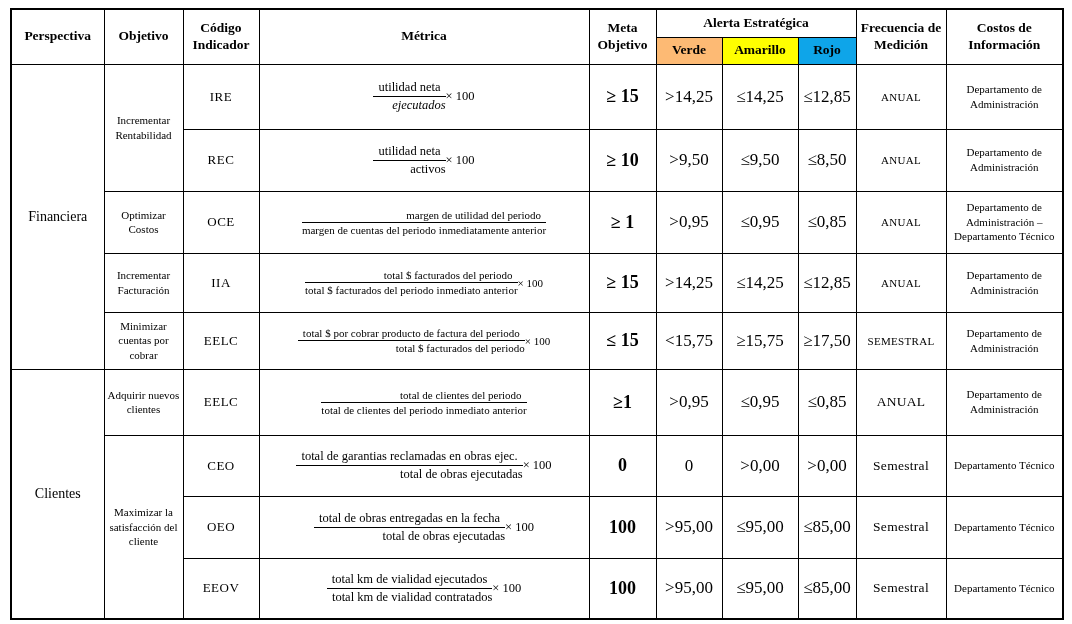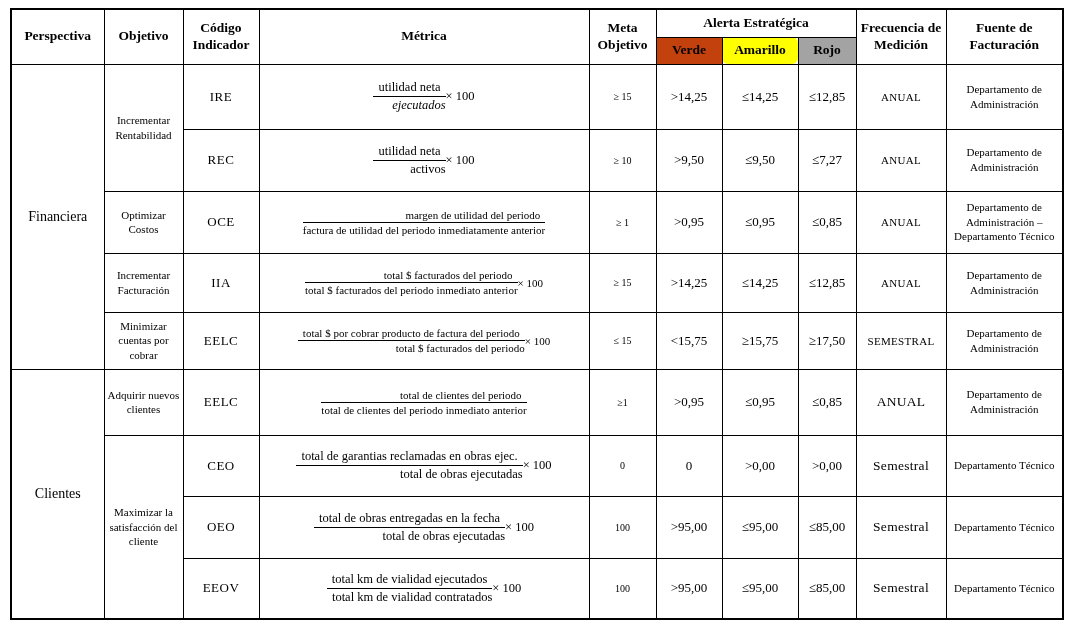--- a/index.html
+++ b/index.html
@@ -12,30 +12,30 @@
     border:2px solid #000;
   }
   .scorecard th,.scorecard td{
     border:1px solid #000;
     text-align:center;
     vertical-align:middle;
     padding:1px 2px;
     overflow:hidden;
   }
   .scorecard th{font-weight:bold;font-size:13.5px;line-height:1.25;}
-  .sub-verde{background:#c2410c;}
-  .sub-amarillo{background:#ffff00;border-radius:6px;}
-  .sub-rojo{background:#a3a3a3;}
+  .sub-verde{background:#fdba74;}
+  .sub-amarillo{background:#ffff00;}
+  .sub-rojo{background:#0ea5e9;}
   td.perspectiva{font-size:14px;margin-left:48px;}
   td.objetivo{font-size:11px;line-height:1.3;}
   td.codigo{font-size:13px;letter-spacing:.5px;}
   td.metrica{font-size:12.5px;}
   td.metrica.small{font-size:11px;}
-  td.meta{font-size:10px;font-weight:normal;}
-  td.alerta{font-size:13px;}
+  td.meta{font-size:18px;font-weight:bold;}
+  td.alerta{font-size:17px;}
   td.frecuencia{font-size:11px;letter-spacing:.3px;}
   td.frecuencia.large{font-size:13.5px;}
   td.fuente{font-size:11px;line-height:1.35;}
   .formula{display:inline-block;white-space:nowrap;}
   .frac{display:inline-block;vertical-align:middle;text-align:right;}
   .frac .num{display:block;border-bottom:1px solid #000;padding:0 5px 1px 5px;}
   .frac .den{display:block;padding-top:1px;}
   .frac .den.italic{font-style:italic;}
   .suffix{display:inline-block;vertical-align:middle;}
   tr.h1{height:28px;} tr.h2{height:27px;}
@@ -62,21 +62,21 @@
 
   <tbody>
       <tr class="h1">
     <th rowspan="2">Perspectiva</th>
     <th rowspan="2">Objetivo</th>
     <th rowspan="2">Código Indicador</th>
     <th rowspan="2">Métrica</th>
     <th rowspan="2">Meta Objetivo</th>
     <th colspan="3">Alerta Estratégica</th>
     <th rowspan="2">Frecuencia de Medición</th>
-    <th rowspan="2">Fuente de Facturación</th>
+    <th rowspan="2">Costos de Información</th>
   </tr>
   <tr class="h2">
     <th class="sub-verde">Verde</th>
     <th class="sub-amarillo">Amarillo</th>
     <th class="sub-rojo">Rojo</th>
   </tr>
 
   <tr class="r1">
     <td class="perspectiva" rowspan="5">Financiera</td>
     <td class="objetivo" rowspan="2">Incrementar Rentabilidad</td>
@@ -93,30 +93,30 @@
   </tr>
 
   <tr class="r2">
     <td class="codigo">REC</td>
     <td class="metrica">
       <span class="formula"><span class="frac"><span class="num">utilidad neta</span><span class="den">activos</span></span><span class="suffix">× 100</span></span>
     </td>
     <td class="meta">≥ 10</td>
     <td class="alerta">&gt;9,50</td>
     <td class="alerta">≤9,50</td>
-    <td class="alerta">≤7,27</td>
+    <td class="alerta">≤8,50</td>
     <td class="frecuencia">ANUAL</td>
     <td class="fuente">Departamento de Administración</td>
   </tr>
 
   <tr class="r3">
     <td class="objetivo">Optimizar Costos</td>
     <td class="codigo">OCE</td>
     <td class="metrica small">
-      <span class="formula"><span class="frac"><span class="num">margen de utilidad del periodo</span><span class="den">factura de utilidad del periodo inmediatamente anterior</span></span><span class="suffix"></span></span>
+      <span class="formula"><span class="frac"><span class="num">margen de utilidad del periodo</span><span class="den">margen de cuentas del periodo inmediatamente anterior</span></span><span class="suffix"></span></span>
     </td>
     <td class="meta">≥ 1</td>
     <td class="alerta">&gt;0,95</td>
     <td class="alerta">≤0,95</td>
     <td class="alerta">≤0,85</td>
     <td class="frecuencia">ANUAL</td>
     <td class="fuente">Departamento de Administración – Departamento Técnico</td>
   </tr>
 
   <tr class="r4">

